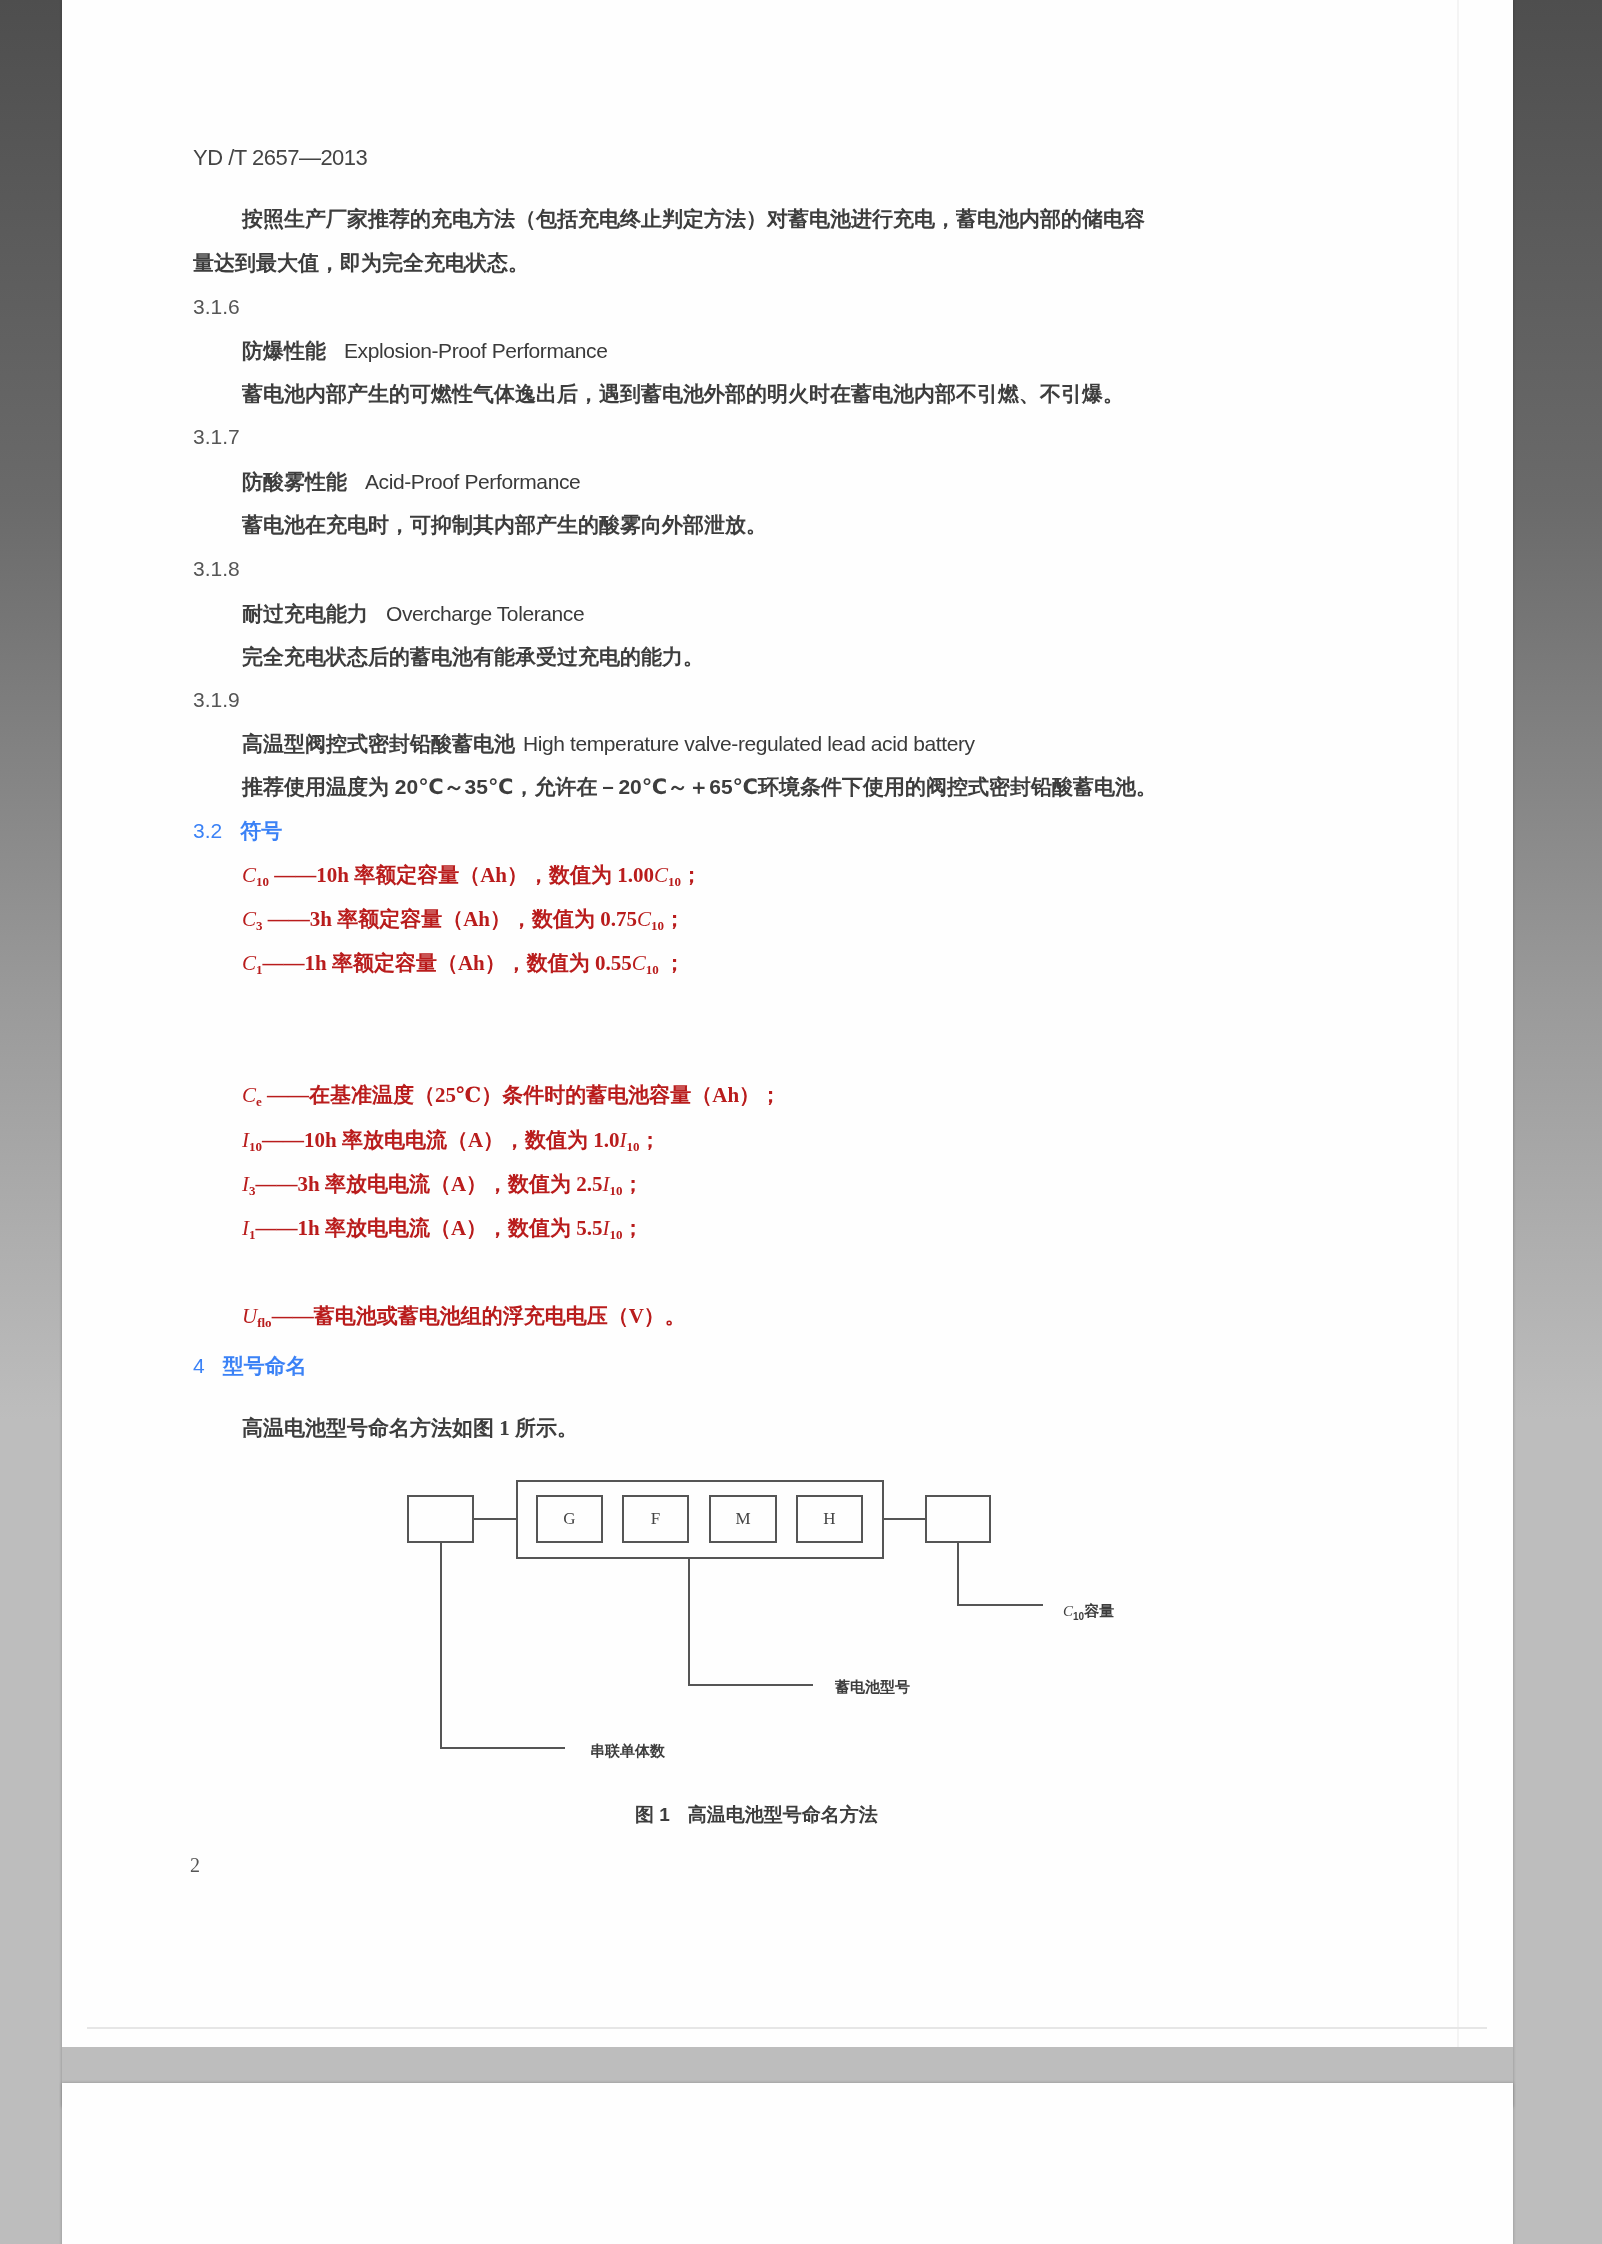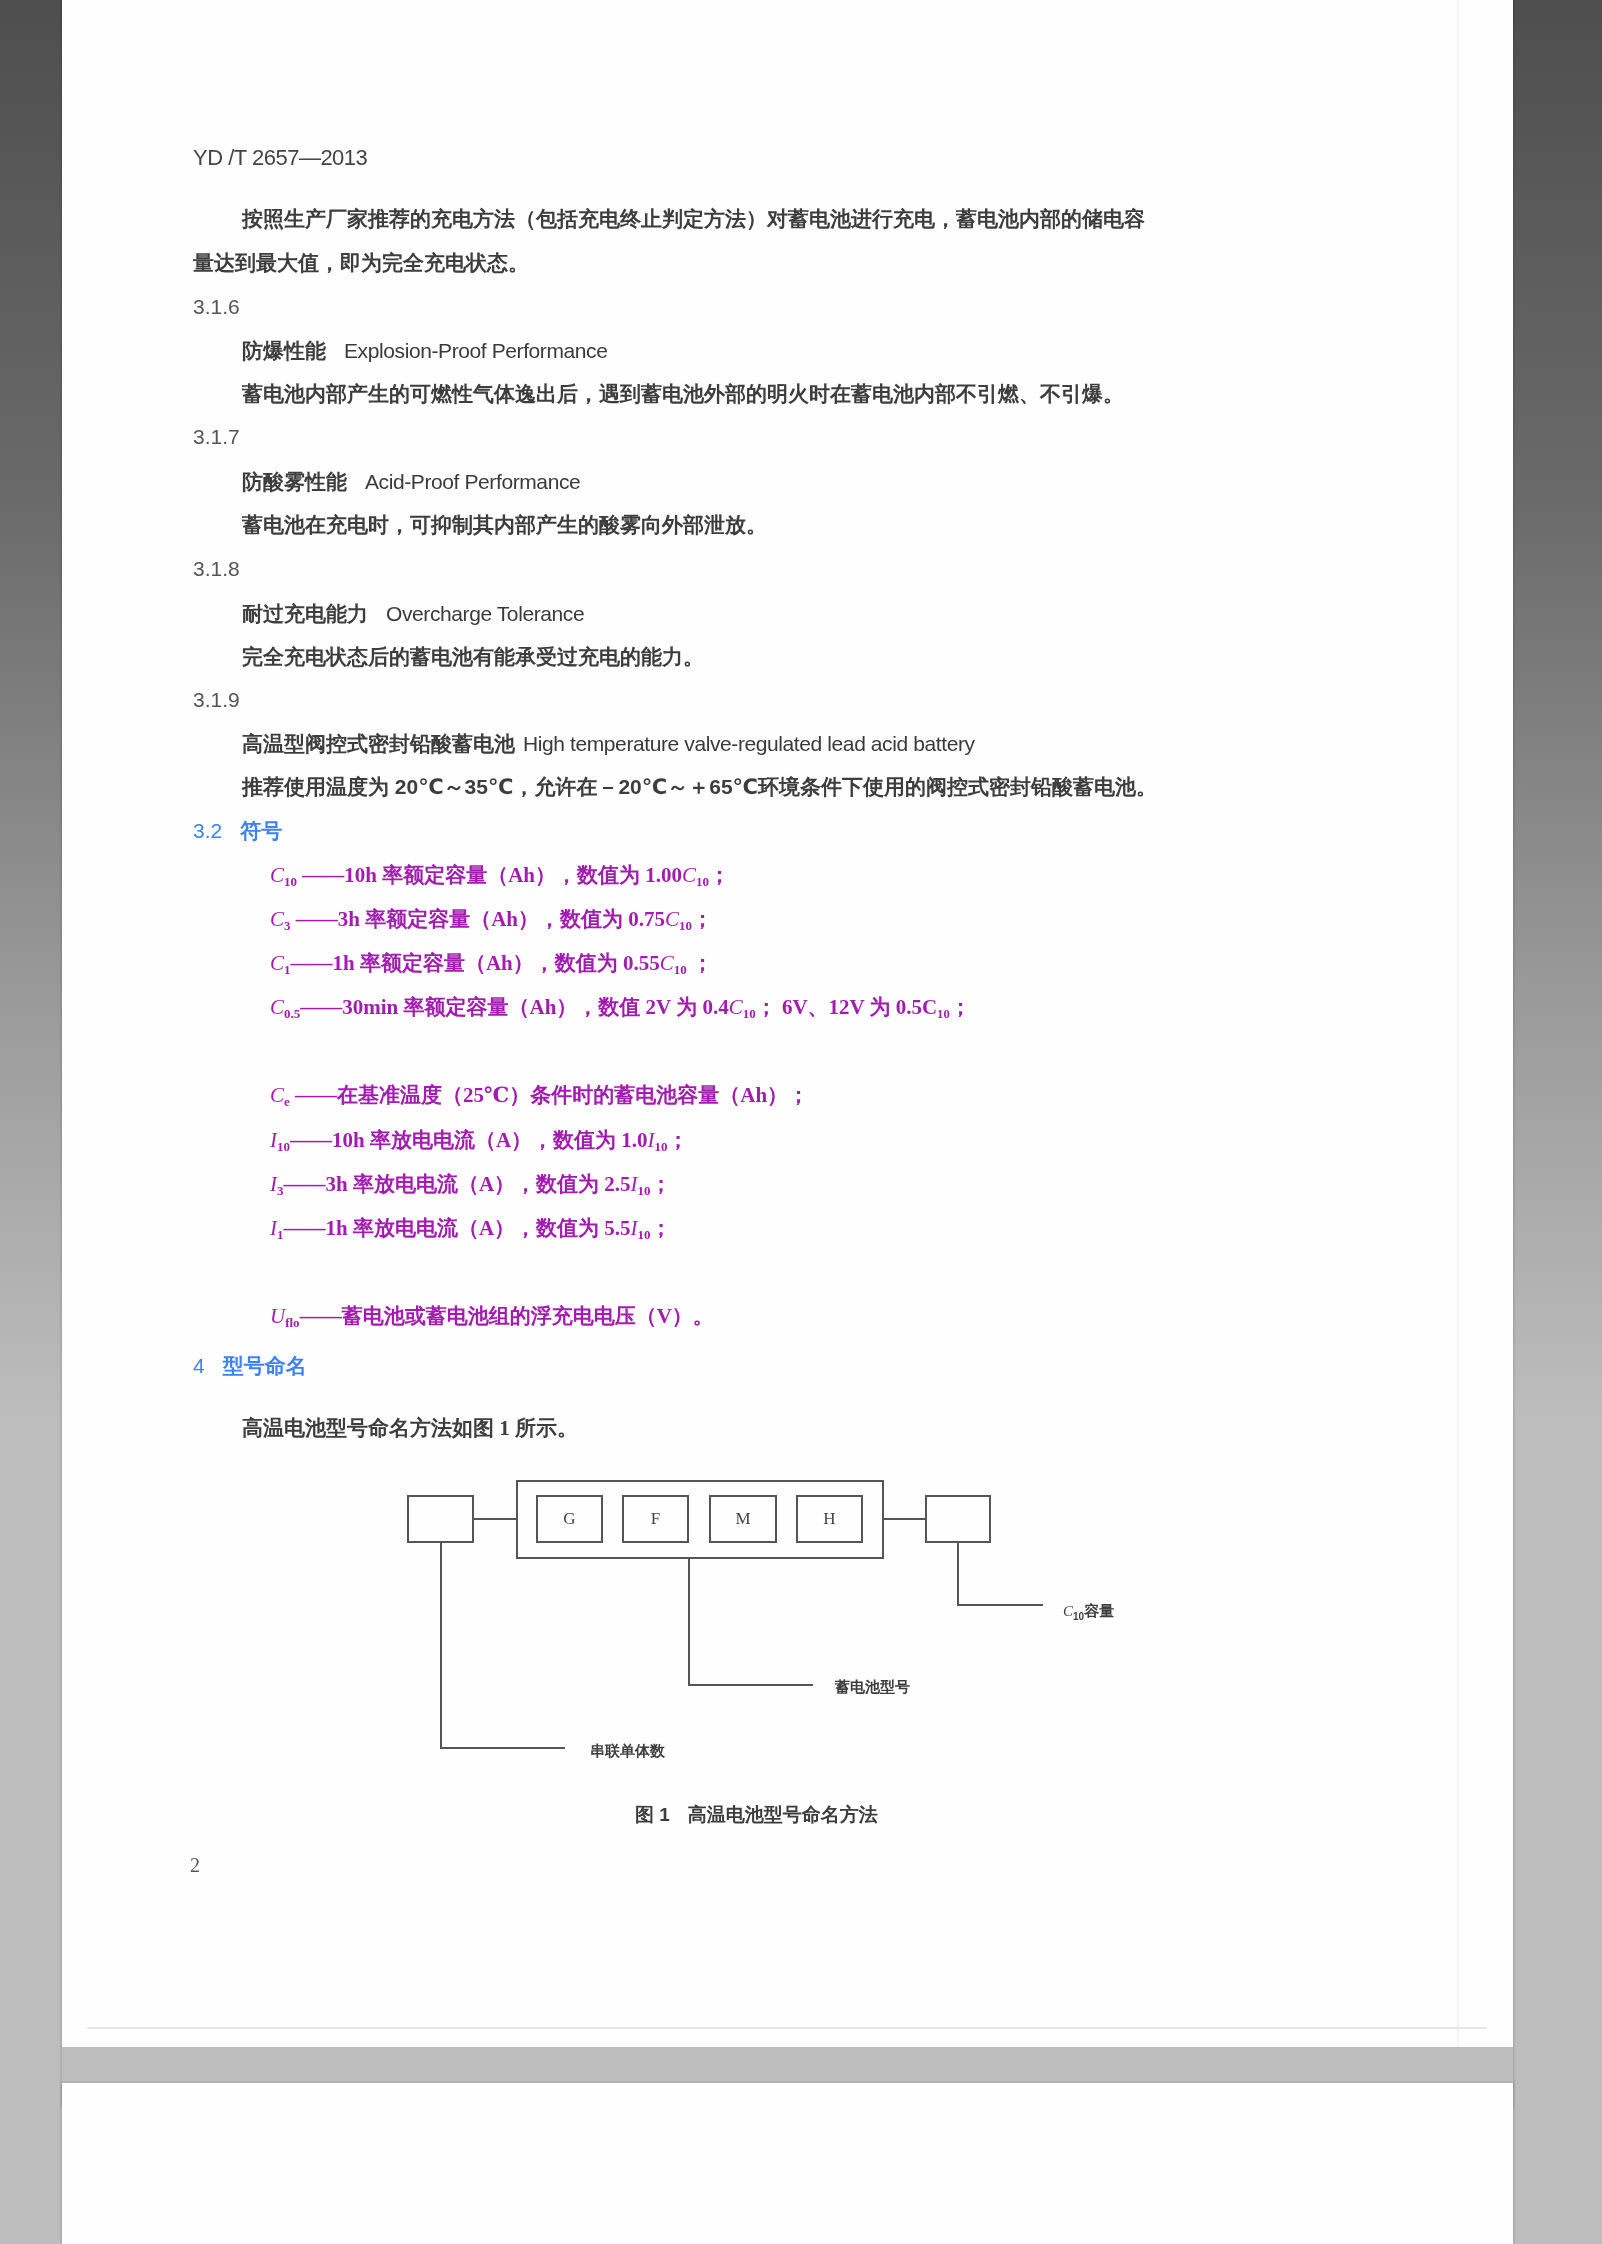--- a/index.html
+++ b/index.html
@@ -16,21 +16,21 @@
   .gap-band { position: absolute; left: 62px; width: 1451px; top: 2047px; height: 36px; background: #bdbdbd; }
 
   .t { position: absolute; white-space: nowrap; color: #3a3a3a; }
   .sans { font-family: "Liberation Sans", "DejaVu Sans", sans-serif; }
   .serif { font-family: "Liberation Serif", "DejaVu Serif", serif; }
   .hdr { font-size: 22px; color: #444; letter-spacing: -0.5px; }
   .body-cn { font-size: 21px; font-weight: bold; color: #3d3d3d; }
   .num { font-size: 21px; color: #555; }
   .term { font-size: 21px; font-weight: bold; color: #3d3d3d; }
   .term .en { font-weight: normal; letter-spacing: -0.4px; margin-left: 18px; color: #3a3a3a; }
-  .sym { font-size: 21px; color: #a21caf; font-weight: bold; margin-left: 28px; }
+  .sym { font-size: 21px; color: #b91c1c; font-weight: bold; }
   .sym i { font-style: italic; font-weight: normal; }
   .sym sub { font-size: 13px; vertical-align: -4px; }
   .heading { font-size: 21px; color: #3b82f6; font-weight: bold; }
   .heading .hn { font-weight: normal; margin-right: 18px; }
 
   .footer-line { position: absolute; left: 25px; width: 1400px; top: 2027px; height: 2px; background: #e6e6e6; }
   .edge-line { position: absolute; left: 1395px; top: 0; width: 2px; height: 2047px; background: #f4f4f4; }
 
   
   .box { position: absolute; border: 2px solid #555; box-sizing: border-box; background: transparent; }
@@ -80,21 +80,20 @@
   </div>
   <div class="t sans body-cn" style="left:180px; top:773px;">推荐使用温度为 20℃～35℃，允许在－20℃～＋65℃环境条件下使用的阀控式密封铅酸蓄电池。</div>
 
   <div class="t sans heading" style="left:131px; top:817px;">
     <span class="hn">3.2</span><span>符号</span>
   </div>
 
   <div class="t serif sym" style="left:180px; top:861px;"><i>C</i><sub>10</sub><span> ——10h 率额定容量（Ah），数值为 1.00</span><i>C</i><sub>10</sub><span>；</span></div>
   <div class="t serif sym" style="left:180px; top:905px;"><i>C</i><sub>3</sub><span> ——3h 率额定容量（Ah），数值为 0.75</span><i>C</i><sub>10</sub><span>；</span></div>
   <div class="t serif sym" style="left:180px; top:949px;"><i>C</i><sub>1</sub><span>——1h 率额定容量（Ah），数值为 0.55</span><i>C</i><sub>10</sub><span> ；</span></div>
-  <div class="t serif sym" style="left:180px; top:993px;"><i>C</i><sub>0.5</sub><span>——30min 率额定容量（Ah），数值 2V 为 0.4</span><i>C</i><sub>10</sub><span>；  6V、12V 为 0.5C₁₀；</span></div>
   <div class="t serif sym" style="left:180px; top:1081px;"><i>C</i><sub>e</sub><span> ——在基准温度（25℃）条件时的蓄电池容量（Ah）；</span></div>
   <div class="t serif sym" style="left:180px; top:1126px;"><i>I</i><sub>10</sub><span>——10h 率放电电流（A），数值为 1.0</span><i>I</i><sub>10</sub><span>；</span></div>
   <div class="t serif sym" style="left:180px; top:1170px;"><i>I</i><sub>3</sub><span>——3h 率放电电流（A），数值为 2.5</span><i>I</i><sub>10</sub><span>；</span></div>
   <div class="t serif sym" style="left:180px; top:1214px;"><i>I</i><sub>1</sub><span>——1h 率放电电流（A），数值为 5.5</span><i>I</i><sub>10</sub><span>；</span></div>
   <div class="t serif sym" style="left:180px; top:1302px;"><i>U</i><sub>flo</sub><span>——蓄电池或蓄电池组的浮充电电压（V）。</span></div>
 
   <div class="t sans heading" style="left:131px; top:1352px;">
     <span class="hn">4</span><span>型号命名</span>
   </div>
   <div class="t serif body-cn" style="left:180px; top:1414px;">高温电池型号命名方法如图 1 所示。</div>

